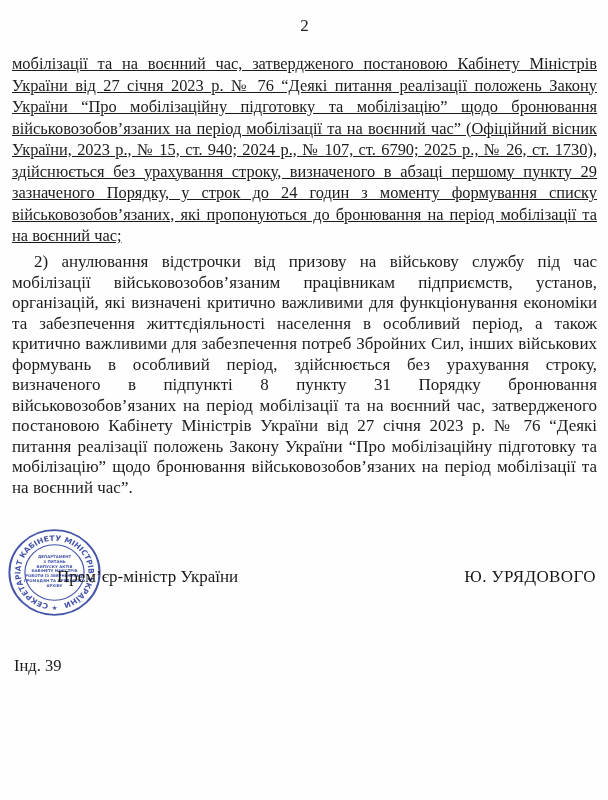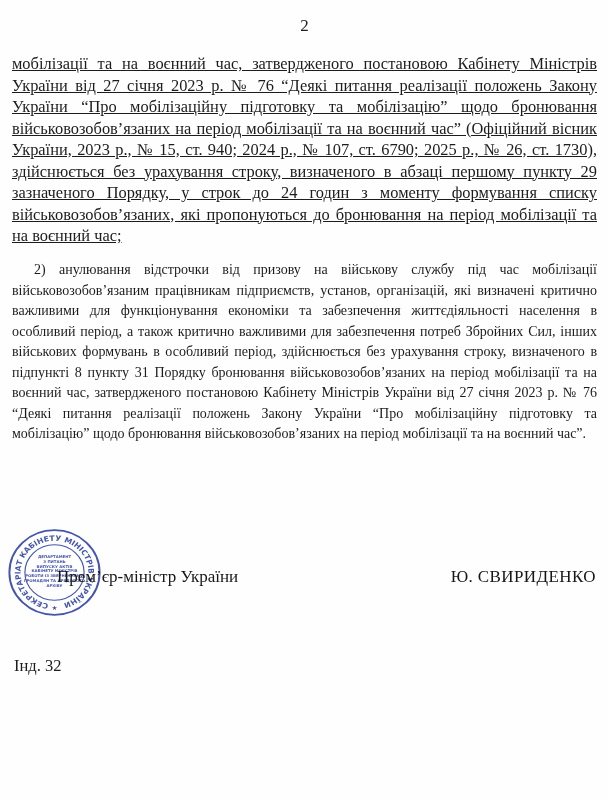--- a/index.html
+++ b/index.html
@@ -28,22 +28,22 @@
     text-align: justify;
     color: #1c1c1c;
   }
   .para1 {
     top: 53px;
     font-size: 16.4px;
     line-height: 21.5px;
     text-decoration: underline;
   }
   .para2 {
-    top: 260px;
-    font-size: 14px;
+    top: 252px;
+    font-size: 17px;
     line-height: 20.5px;
     text-indent: 22px;
   }
   .stamp {
     position: absolute;
     left: 6px; top: 527px;
     width: 97px; height: 91px;
     z-index: 1;
     opacity: 0.92;
   }
@@ -110,18 +110,18 @@
       <text class="c-line" x="50" y="44.6" fill="#3647a3">ВИПУСКУ АКТІВ</text>
       <text class="c-line" x="50" y="49.9" fill="#3647a3">КАБІНЕТУ МІНІСТРІВ</text>
       <text class="c-line" x="50" y="55.2" fill="#3647a3">РОБОТИ ІЗ ЗВЕРНЕННЯМИ</text>
       <text class="c-line" x="50" y="60.5" fill="#3647a3">ГРОМАДЯН ТА УРЯДОВОГО</text>
       <text class="c-line" x="50" y="65.8" fill="#3647a3">АРХІВУ</text>
     </svg>
   </div>
 
   <div class="sig-row">
     <span class="sig-title">Прем’єр-міністр України</span>
-    <span class="sig-name">Ю. СВИРИДЕНКО</span>
+    <span class="sig-name">Ю. УРЯДОВОГО</span>
   </div>
 
-  <div class="doc-index">Інд. 32</div>
+  <div class="doc-index">Інд. 39</div>
 
 </div>
 
 </body></html>

